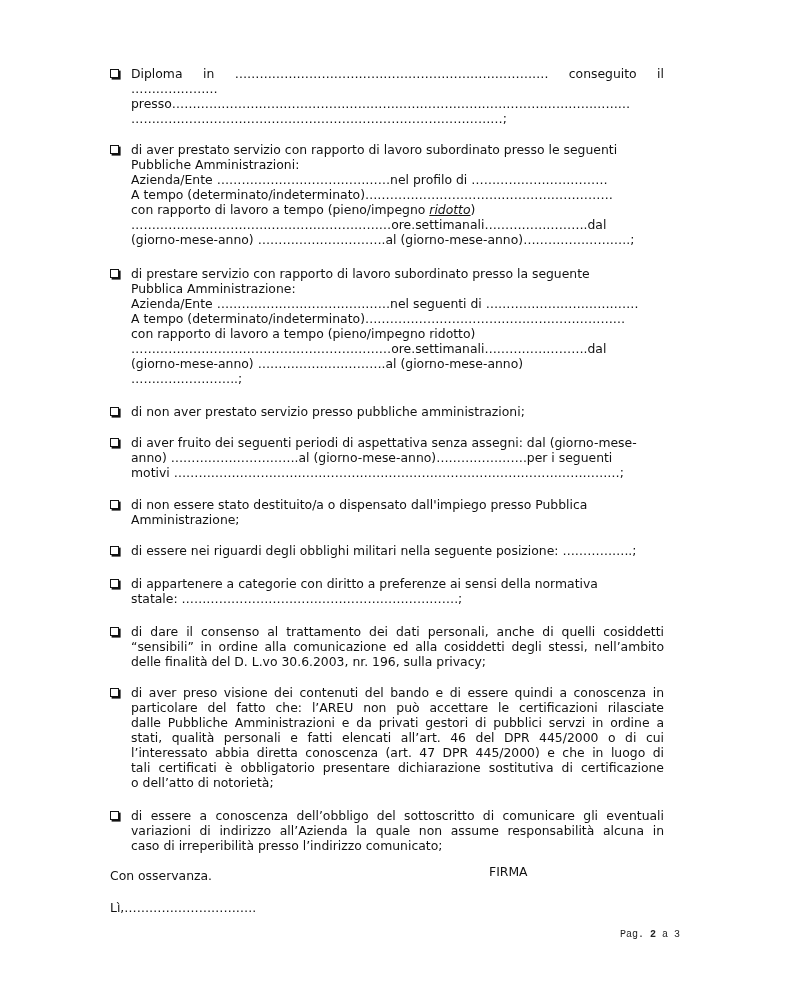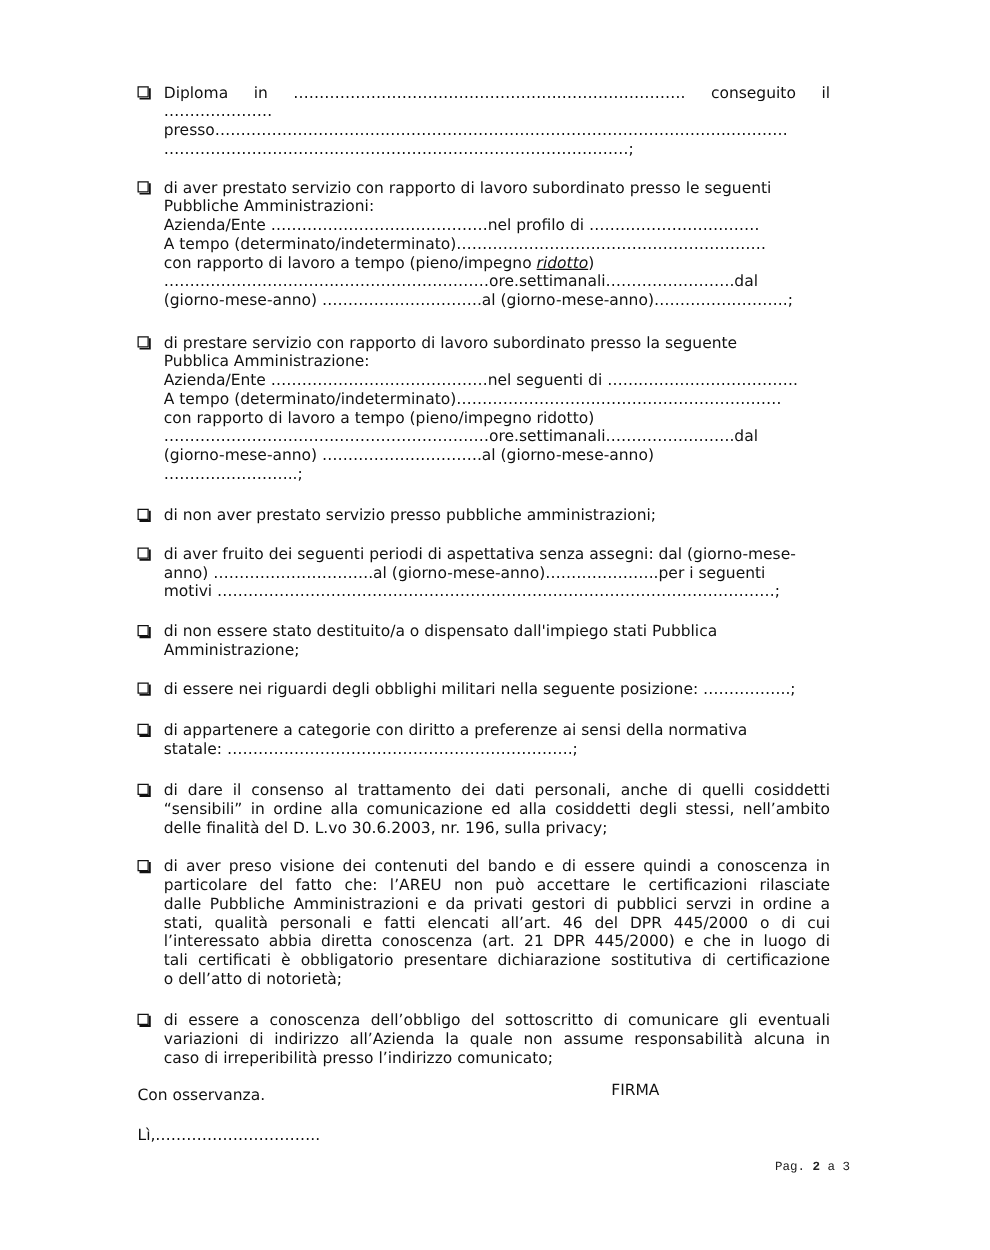--- a/index.html
+++ b/index.html
@@ -62,21 +62,21 @@
 
   <div class="item" style="top:0">
     <span class="bullet" style="top:438px"></span>
     <div class="line" style="top:435px">di aver fruito dei seguenti periodi di aspettativa senza assegni: dal (giorno-mese-</div>
     <div class="line" style="top:450px">anno) ………………………….al (giorno-mese-anno)………………….per i seguenti</div>
     <div class="line" style="top:465px">motivi ………………………………………………………………………………………………;</div>
   </div>
 
   <div class="item" style="top:0">
     <span class="bullet" style="top:500px"></span>
-    <div class="line" style="top:497px">di non essere stato destituito/a o dispensato dall'impiego stati Pubblica</div>
+    <div class="line" style="top:497px">di non essere stato destituito/a o dispensato dall'impiego presso Pubblica</div>
     <div class="line" style="top:512px">Amministrazione;</div>
   </div>
 
   <div class="item" style="top:0">
     <span class="bullet" style="top:546px"></span>
     <div class="line" style="top:543px">di essere nei riguardi degli obblighi militari nella seguente posizione: ……………..;</div>
   </div>
 
   <div class="item" style="top:0">
     <span class="bullet" style="top:579px"></span>
@@ -90,21 +90,21 @@
     <div class="line justify" style="top:639px">“sensibili” in ordine alla comunicazione ed alla cosiddetti degli stessi, nell’ambito</div>
     <div class="line" style="top:654px">delle finalità del D. L.vo 30.6.2003, nr. 196, sulla privacy;</div>
   </div>
 
   <div class="item" style="top:0">
     <span class="bullet" style="top:688px"></span>
     <div class="line justify" style="top:685px">di aver preso visione dei contenuti del bando e di essere quindi a conoscenza in</div>
     <div class="line justify" style="top:700px">particolare del fatto che: l’AREU non può accettare le certificazioni rilasciate</div>
     <div class="line justify" style="top:715px">dalle Pubbliche Amministrazioni e da privati gestori di pubblici  servzi in ordine  a</div>
     <div class="line justify" style="top:730px">stati, qualità personali e fatti elencati all’art. 46 del DPR 445/2000 o di cui</div>
-    <div class="line justify" style="top:745px">l’interessato abbia diretta conoscenza (art. 21 DPR 445/2000) e che in luogo di</div>
+    <div class="line justify" style="top:745px">l’interessato abbia diretta conoscenza (art. 47 DPR 445/2000) e che in luogo di</div>
     <div class="line justify" style="top:760px">tali certificati è obbligatorio  presentare dichiarazione sostitutiva di certificazione</div>
     <div class="line" style="top:775px">o dell’atto di notorietà;</div>
   </div>
 
   <div class="item" style="top:0">
     <span class="bullet" style="top:811px"></span>
     <div class="line justify" style="top:808px">di essere a conoscenza dell’obbligo del sottoscritto di comunicare gli eventuali</div>
     <div class="line justify" style="top:823px">variazioni di indirizzo all’Azienda la quale non assume responsabilità alcuna in</div>
     <div class="line" style="top:838px">caso di irreperibilità presso l’indirizzo comunicato;</div>
   </div>

